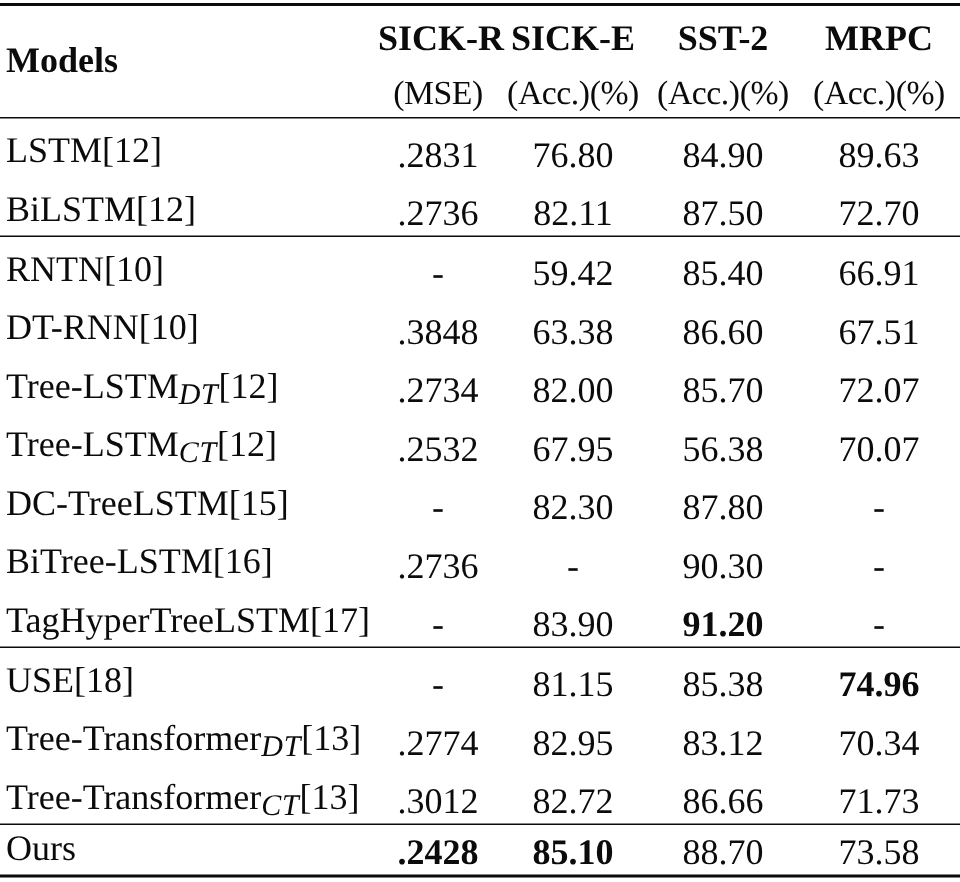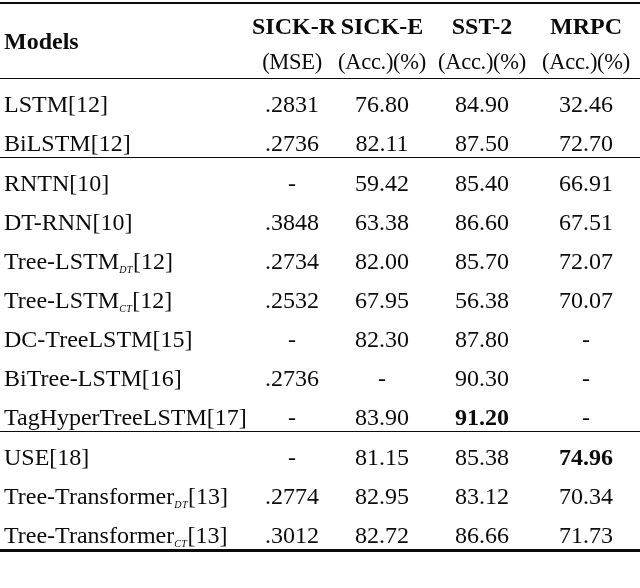--- a/index.html
+++ b/index.html
@@ -80,21 +80,21 @@
     text-align: center;
     white-space: nowrap;
   }
   .td.model {
     text-align: left;
     box-sizing: border-box;
     padding-left: 4px;
   }
   .msub {
     font-style: italic;
-    font-size: 10px;
+    font-size: 20px;
     vertical-align: -4px;
     letter-spacing: 0.5px;
   }
   .bold { font-weight: bold; }
 </style>
 </head>
 <body>
 
 <div class="paper-table">
 
@@ -120,21 +120,21 @@
     </div>
   </div>
 
   <div class="rule"></div>
 
   <div class="tr">
     <div class="td model c0"><span>LSTM</span><span class="msub"></span><span>[12]</span></div>
     <div class="td c1">.2831</div>
     <div class="td c2">76.80</div>
     <div class="td c3">84.90</div>
-    <div class="td c4">32.46</div>
+    <div class="td c4">89.63</div>
   </div>
   <div class="tr">
     <div class="td model c0"><span>BiLSTM</span><span class="msub"></span><span>[12]</span></div>
     <div class="td c1">.2736</div>
     <div class="td c2">82.11</div>
     <div class="td c3">87.50</div>
     <div class="td c4">72.70</div>
   </div>
 
   <div class="rule"></div>
@@ -208,16 +208,23 @@
   <div class="tr">
     <div class="td model c0"><span>Tree-Transformer</span><span class="msub">CT</span><span>[13]</span></div>
     <div class="td c1">.3012</div>
     <div class="td c2">82.72</div>
     <div class="td c3">86.66</div>
     <div class="td c4">71.73</div>
   </div>
 
   <div class="rule"></div>
 
+  <div class="tr last">
+    <div class="td model c0"><span>Ours</span><span class="msub"></span><span></span></div>
+    <div class="td c1 bold">.2428</div>
+    <div class="td c2 bold">85.10</div>
+    <div class="td c3">88.70</div>
+    <div class="td c4">73.58</div>
+  </div>
 
   <div class="rule bottom"></div>
 
 </div>
 
 </body></html>

